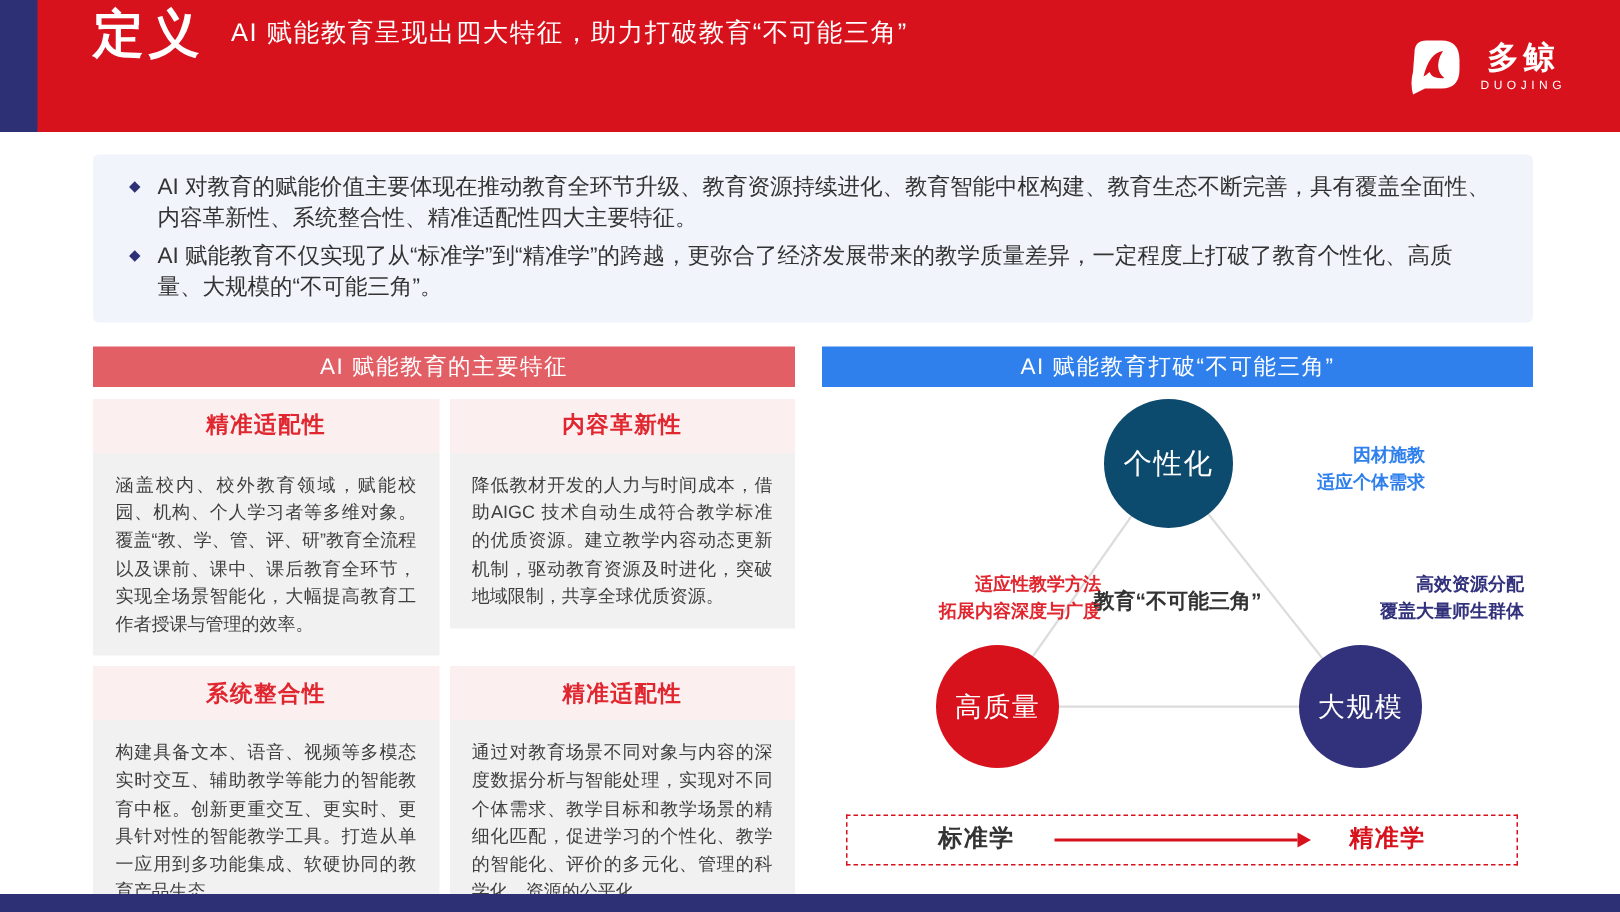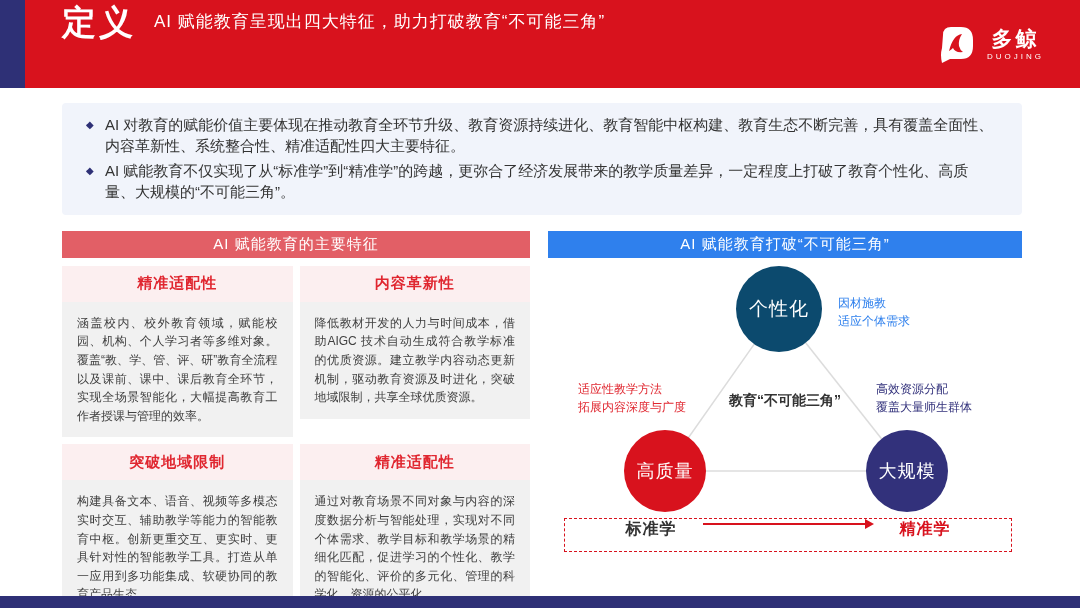--- a/index.html
+++ b/index.html
@@ -45,29 +45,29 @@
   .feature:nth-child(n+3)  .feature-body { min-height:93px; }
 
   
   .diagram { position:relative; height:312px; }
   .tri-lines { position:absolute; left:0; top:0; }
   .circle { position:absolute; border-radius:50%; display:flex; align-items:center; justify-content:center;
             color:#ffffff; letter-spacing:1px; }
   .circle-personal { width:86px; height:86px; left:188px; top:8px;  background:#0c4a6e; font-size:19px; }
   .circle-quality  { width:82px; height:82px; left:76px;  top:172px; background:#D8121D; font-size:18px; }
   .circle-scale    { width:82px; height:82px; left:318px; top:172px; background:#32317B; font-size:18px; }
-  .anno { position:absolute; font-size:12px; font-weight:normal; line-height:1.55; text-align:left; }
+  .anno { position:absolute; font-size:12px; font-weight:bold; line-height:1.55; text-align:right; }
   .anno-blue { left:290px; top:36px;  width:112px; color:#2F80ED; }
   .anno-red  { left:30px;  top:122px; width:156px; color:#E02730; }
   .anno-navy { left:328px; top:122px; width:140px; color:#32317B; }
   .center-label { position:absolute; left:147px; top:134px; width:180px; text-align:center;
                   color:#333333; font-size:14px; font-weight:700; }
 
-  .transition-box { position:absolute; left:16px; top:260px; width:448px; height:34px; box-sizing:border-box;
-                    border:1px dashed #D8121D; display:flex; align-items:flex-start; justify-content:center; gap:26px; }
+  .transition-box { position:absolute; left:16px; top:285px; width:448px; height:34px; box-sizing:border-box;
+                    border:1px dashed #D8121D; display:flex; align-items:center; justify-content:center; gap:26px; }
   .trans-from { font-size:16px; font-weight:bold; color:#333333; letter-spacing:1px; }
   .trans-to   { font-size:16px; font-weight:bold; color:#D8121D; letter-spacing:1px; }
   .arrow { display:flex; align-items:center; }
   .arrow-line { width:162px; height:2px; background:#D8121D; }
   .arrow-head { width:0; height:0; border-left:9px solid #D8121D;
                 border-top:5px solid transparent; border-bottom:5px solid transparent; }
 
   .bottom-bar { position:absolute; left:0; bottom:0; width:1080px; height:12px; background:#2E3076; }
 </style>
 </head>
@@ -113,21 +113,21 @@
       <div class="features-grid">
         <div class="feature">
           <div class="feature-title">精准适配性</div>
           <div class="feature-body">涵盖校内、校外教育领域，赋能校园、机构、个人学习者等多维对象。覆盖“教、学、管、评、研”教育全流程以及课前、课中、课后教育全环节，实现全场景智能化，大幅提高教育工作者授课与管理的效率。</div>
         </div>
         <div class="feature">
           <div class="feature-title">内容革新性</div>
           <div class="feature-body">降低教材开发的人力与时间成本，借助AIGC 技术自动生成符合教学标准的优质资源。建立教学内容动态更新机制，驱动教育资源及时进化，突破地域限制，共享全球优质资源。</div>
         </div>
         <div class="feature">
-          <div class="feature-title">突破地域限制</div>
+          <div class="feature-title">系统整合性</div>
           <div class="feature-body">构建具备文本、语音、视频等多模态实时交互、辅助教学等能力的智能教育中枢。创新更重交互、更实时、更具针对性的智能教学工具。打造从单一应用到多功能集成、软硬协同的教育产品生态。</div>
         </div>
         <div class="feature">
           <div class="feature-title">精准适配性</div>
           <div class="feature-body">通过对教育场景不同对象与内容的深度数据分析与智能处理，实现对不同个体需求、教学目标和教学场景的精细化匹配，促进学习的个性化、教学的智能化、评价的多元化、管理的科学化、资源的公平化。</div>
         </div>
       </div>
     </div>
 
     <div class="col-right">

